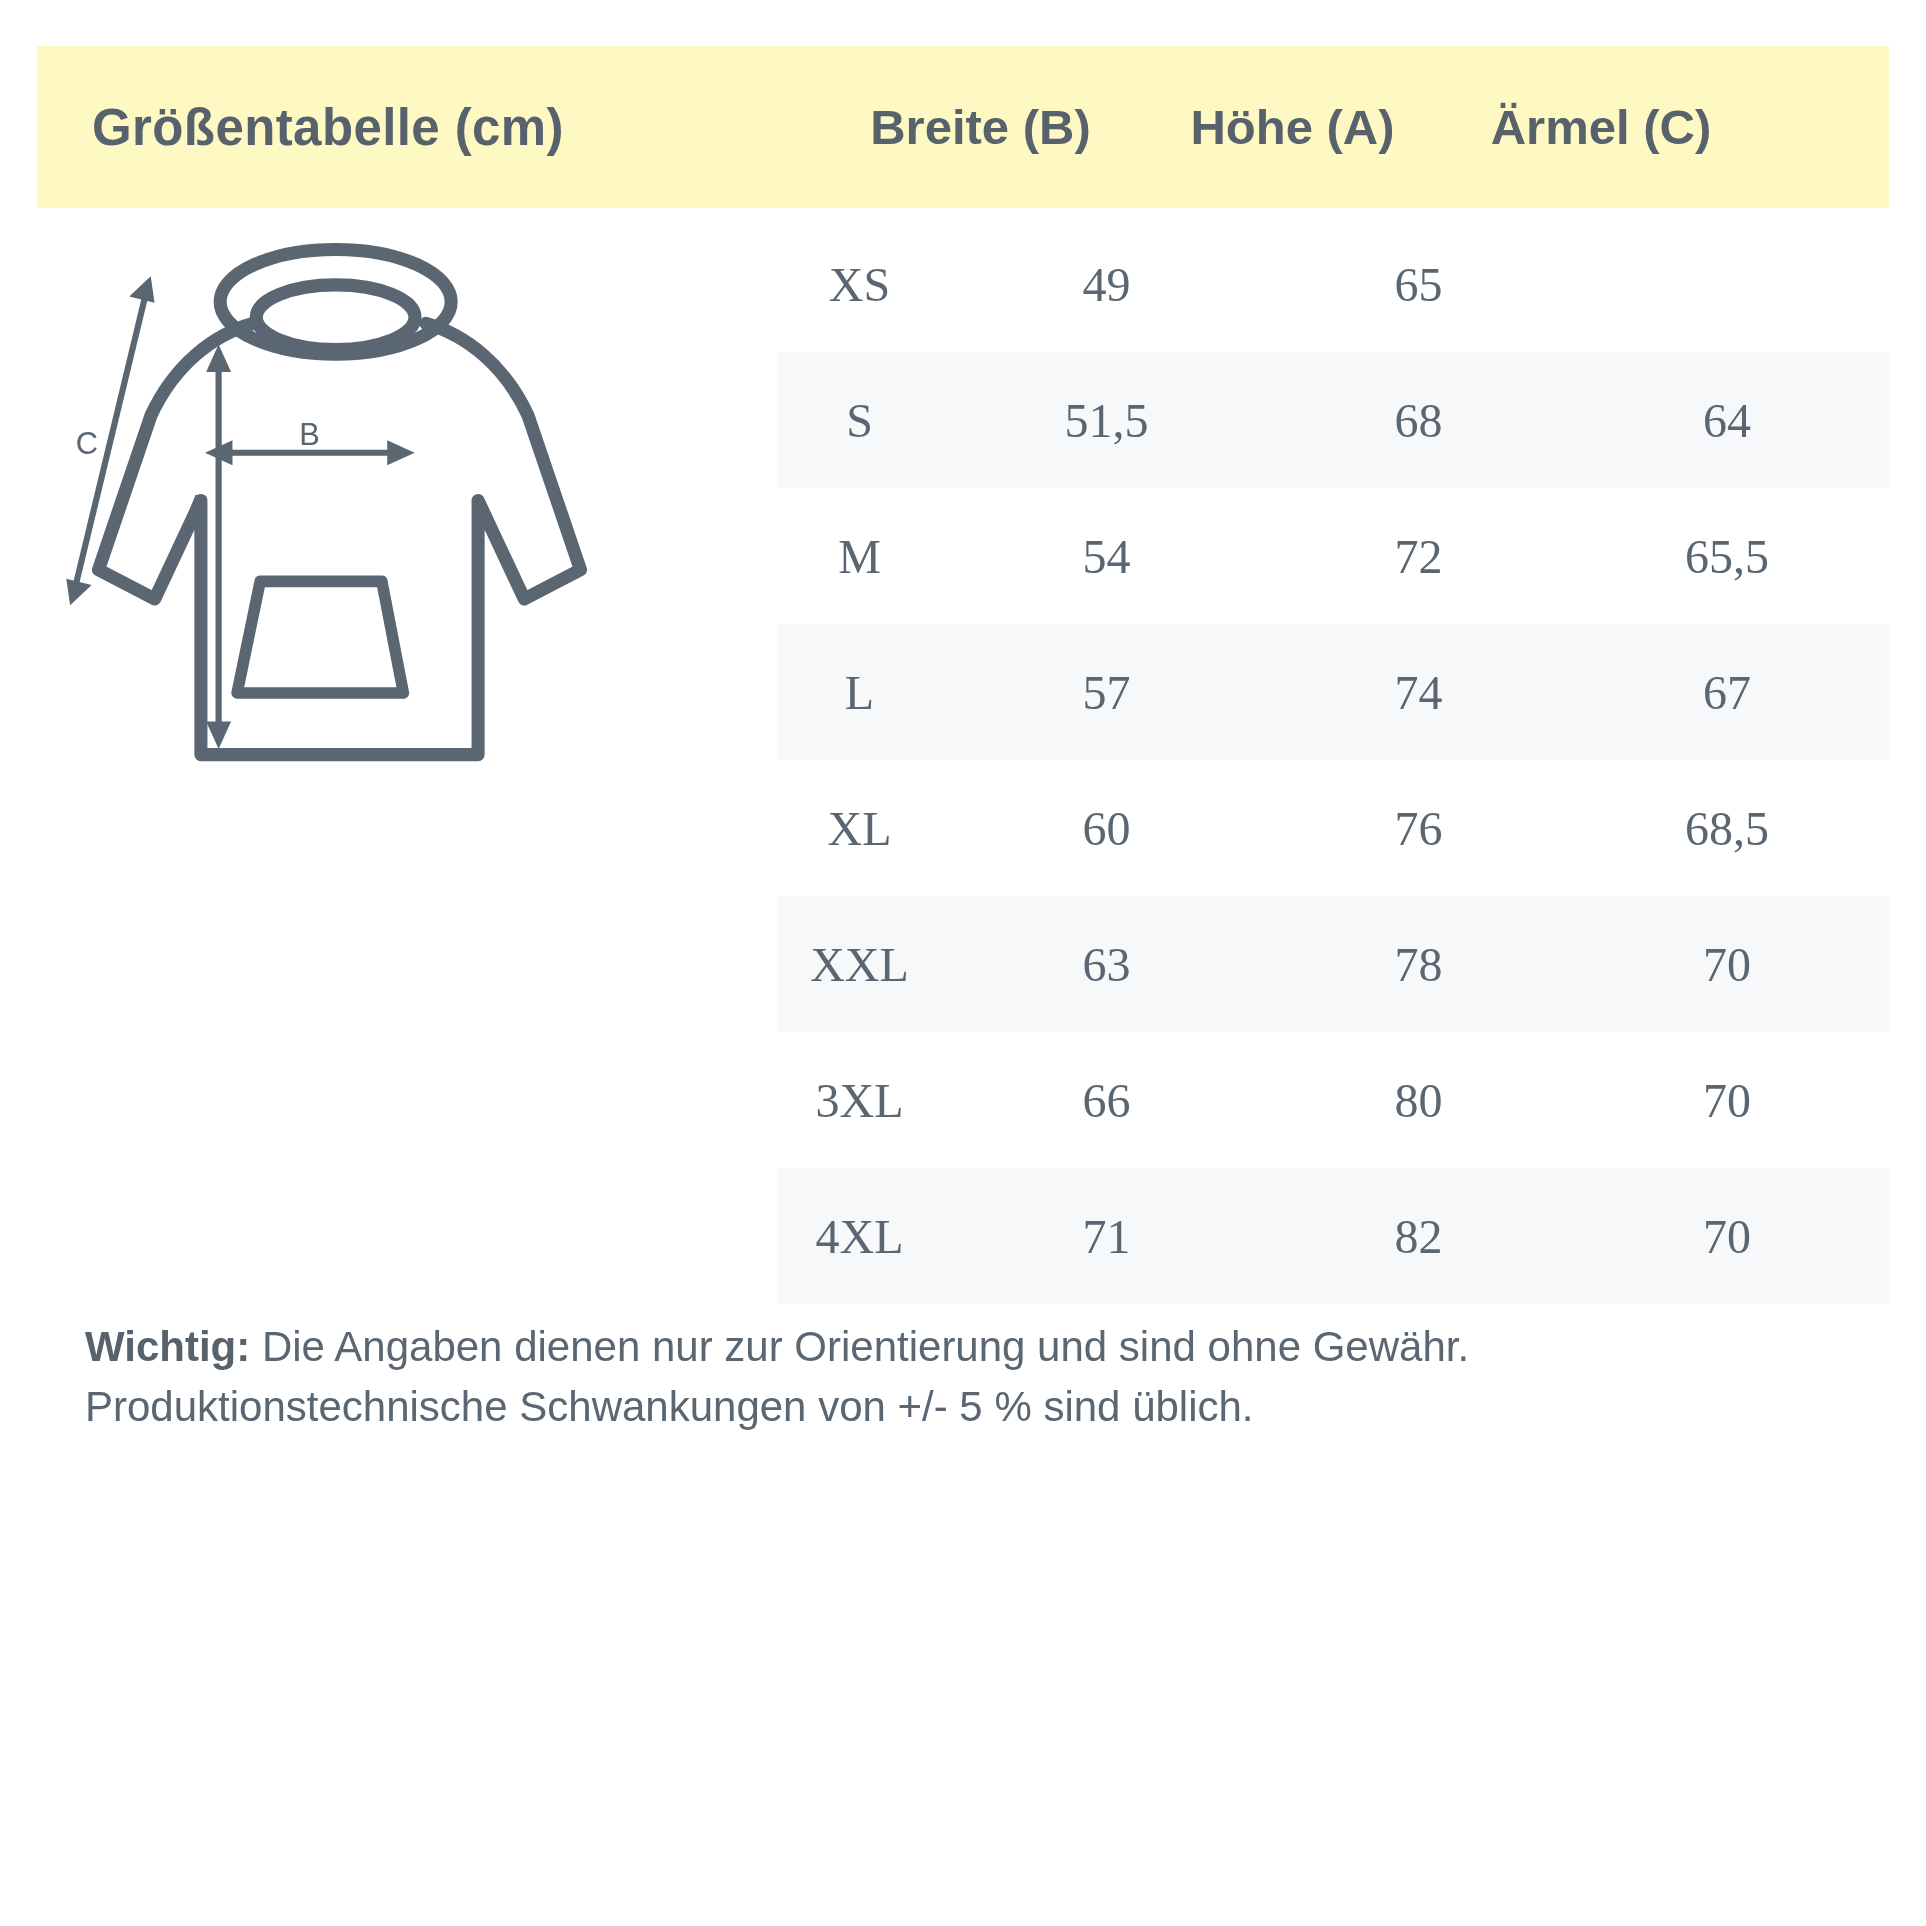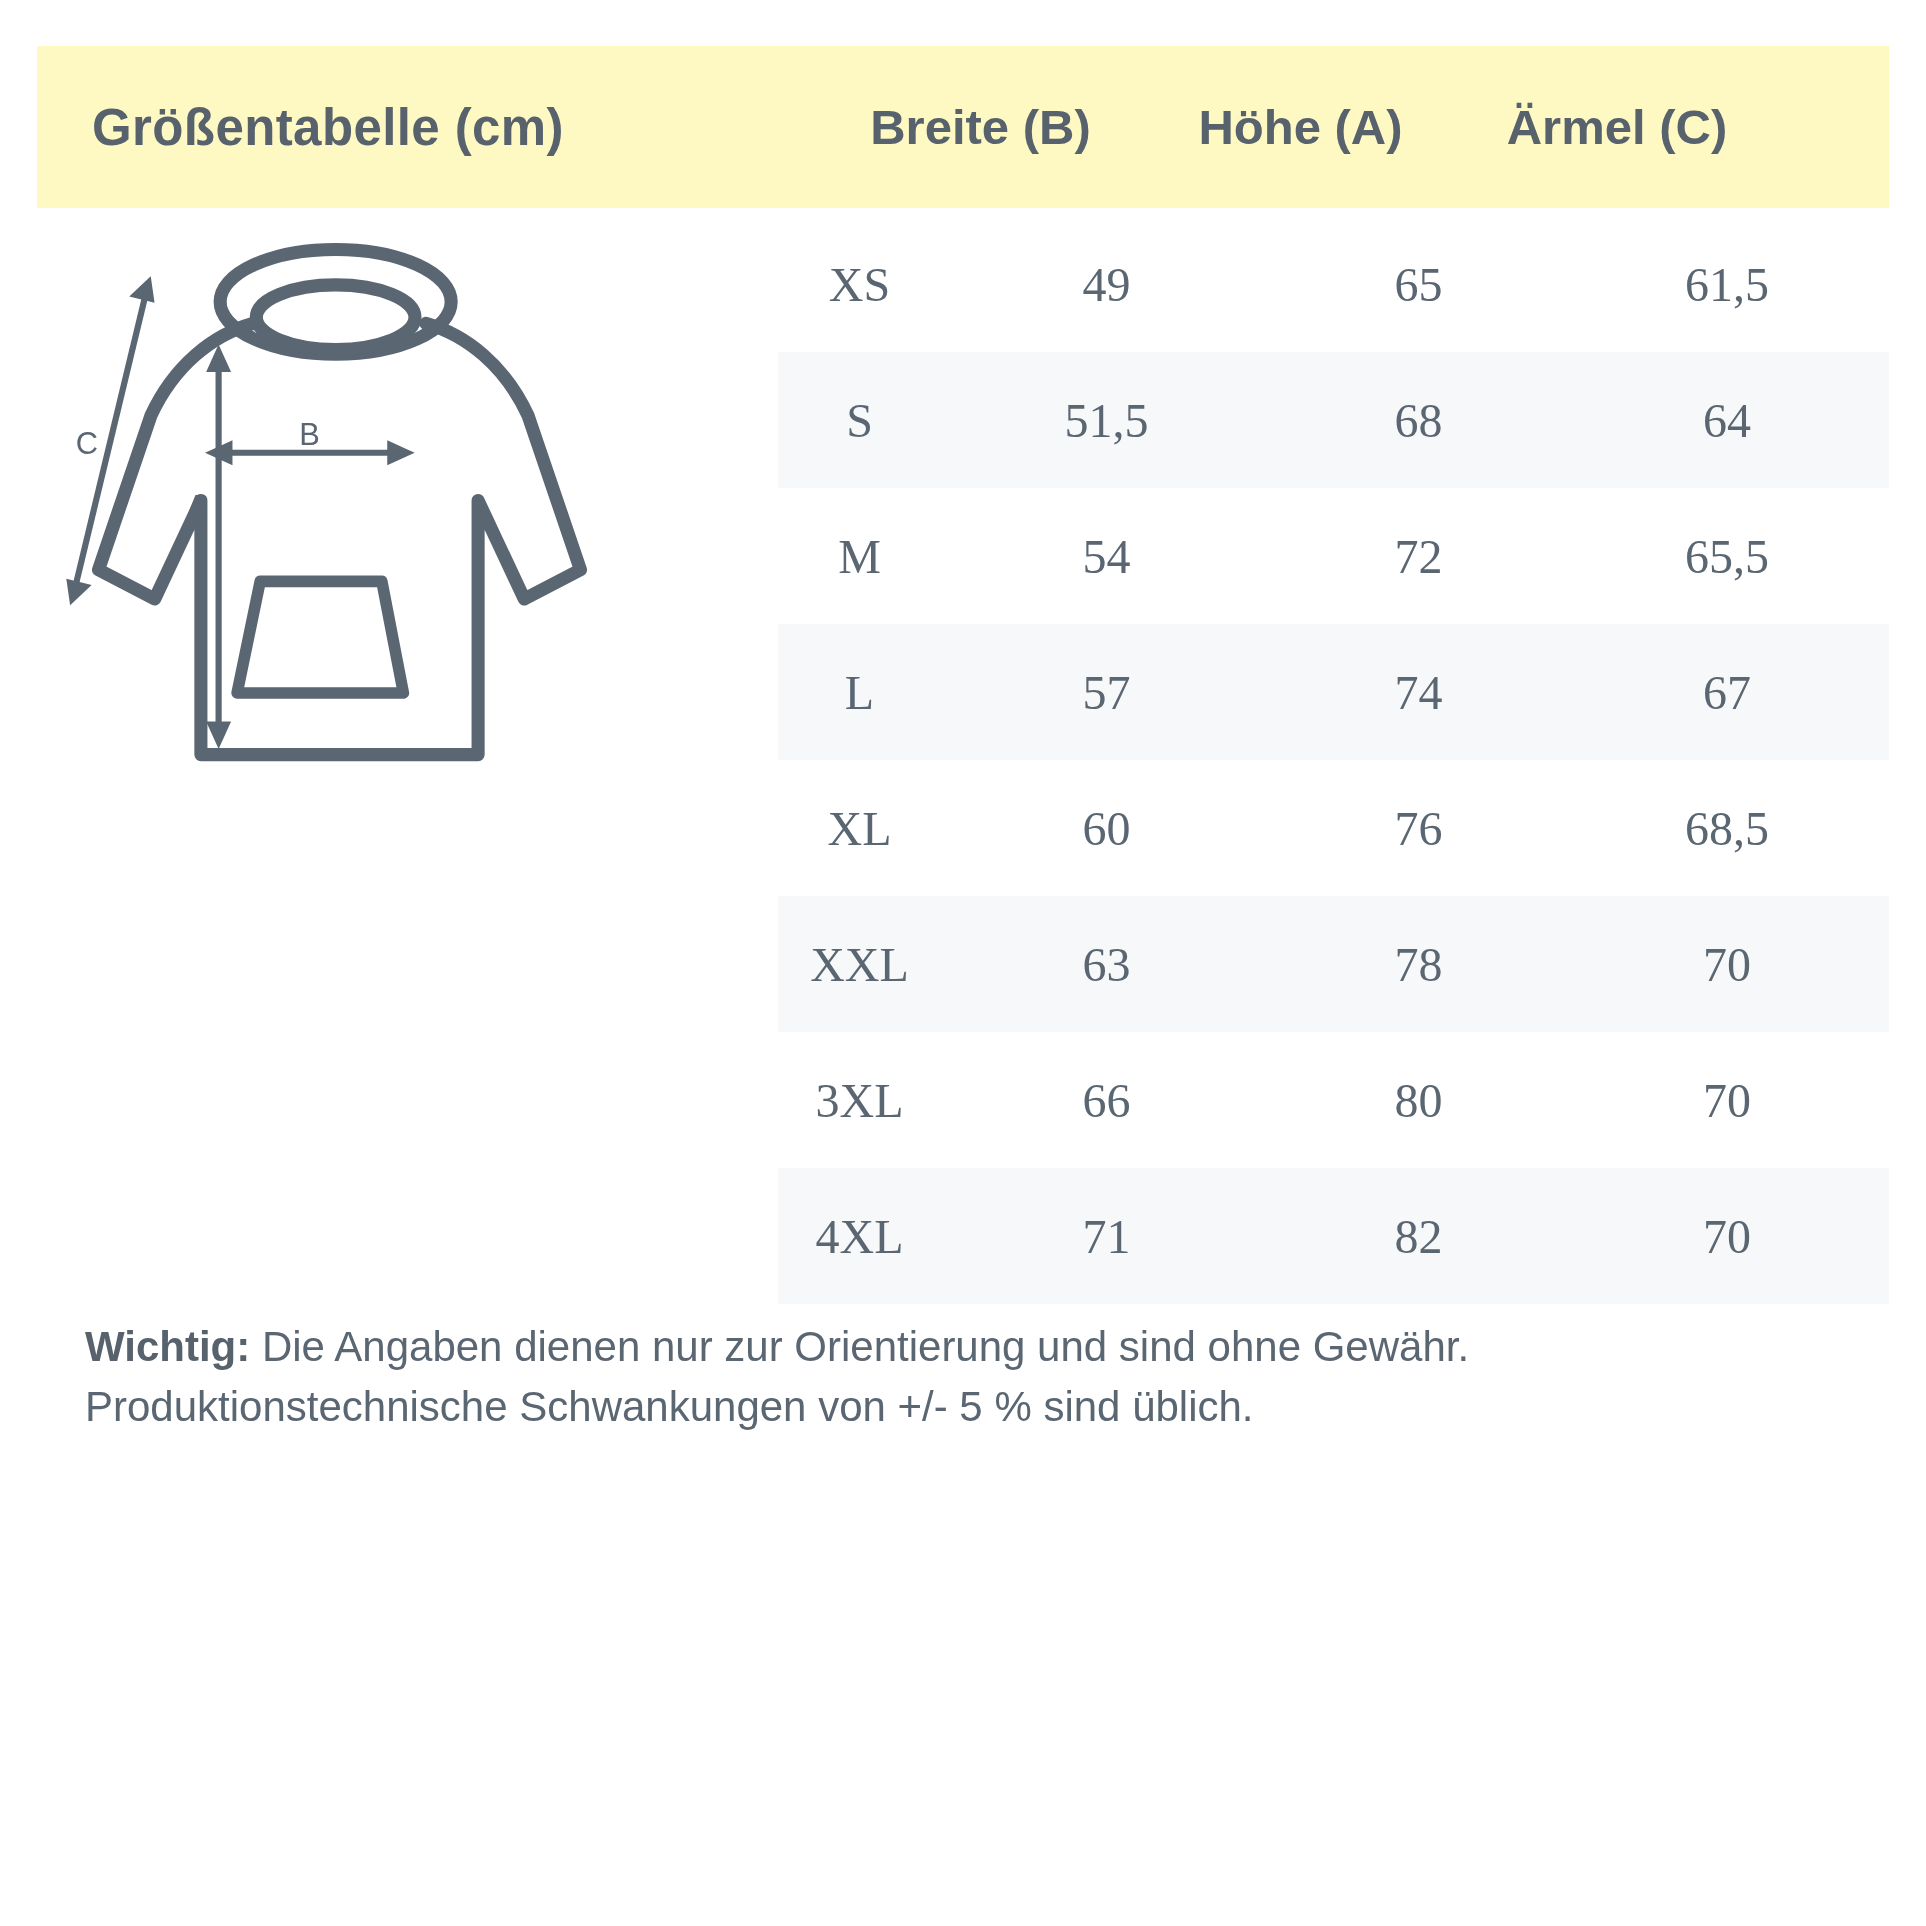--- a/index.html
+++ b/index.html
@@ -41,21 +41,20 @@
     color: #57626d;
     letter-spacing: 0.4px;
     white-space: nowrap;
   }
   .header-cols {
     position: absolute;
     left: 778px;
     width: 1074px;
     display: flex;
     align-items: center;
-    gap: 8px;
   }
   .header-col {
     font-size: 49px;
     font-weight: bold;
     color: #57626d;
     text-align: center;
     white-space: nowrap;
   }
   .header-col.c1 { width: 331px; }
   .header-col.c2 { width: 293px; }
@@ -171,21 +170,20 @@
       </g>
       <text x="37" y="290" font-family="Liberation Sans, sans-serif" font-size="40" fill="#5a6672" text-anchor="middle">C</text>
     </svg>
   </div>
 
   <div class="table">
     <div class="row">
       <div class="cell size">XS</div>
       <div class="cell val1">49</div>
       <div class="cell val2">65</div>
-      <div class="cell val3">61,5</div>
     </div>
     <div class="row alt">
       <div class="cell size">S</div>
       <div class="cell val1">51,5</div>
       <div class="cell val2">68</div>
       <div class="cell val3">64</div>
     </div>
     <div class="row">
       <div class="cell size">M</div>
       <div class="cell val1">54</div>

